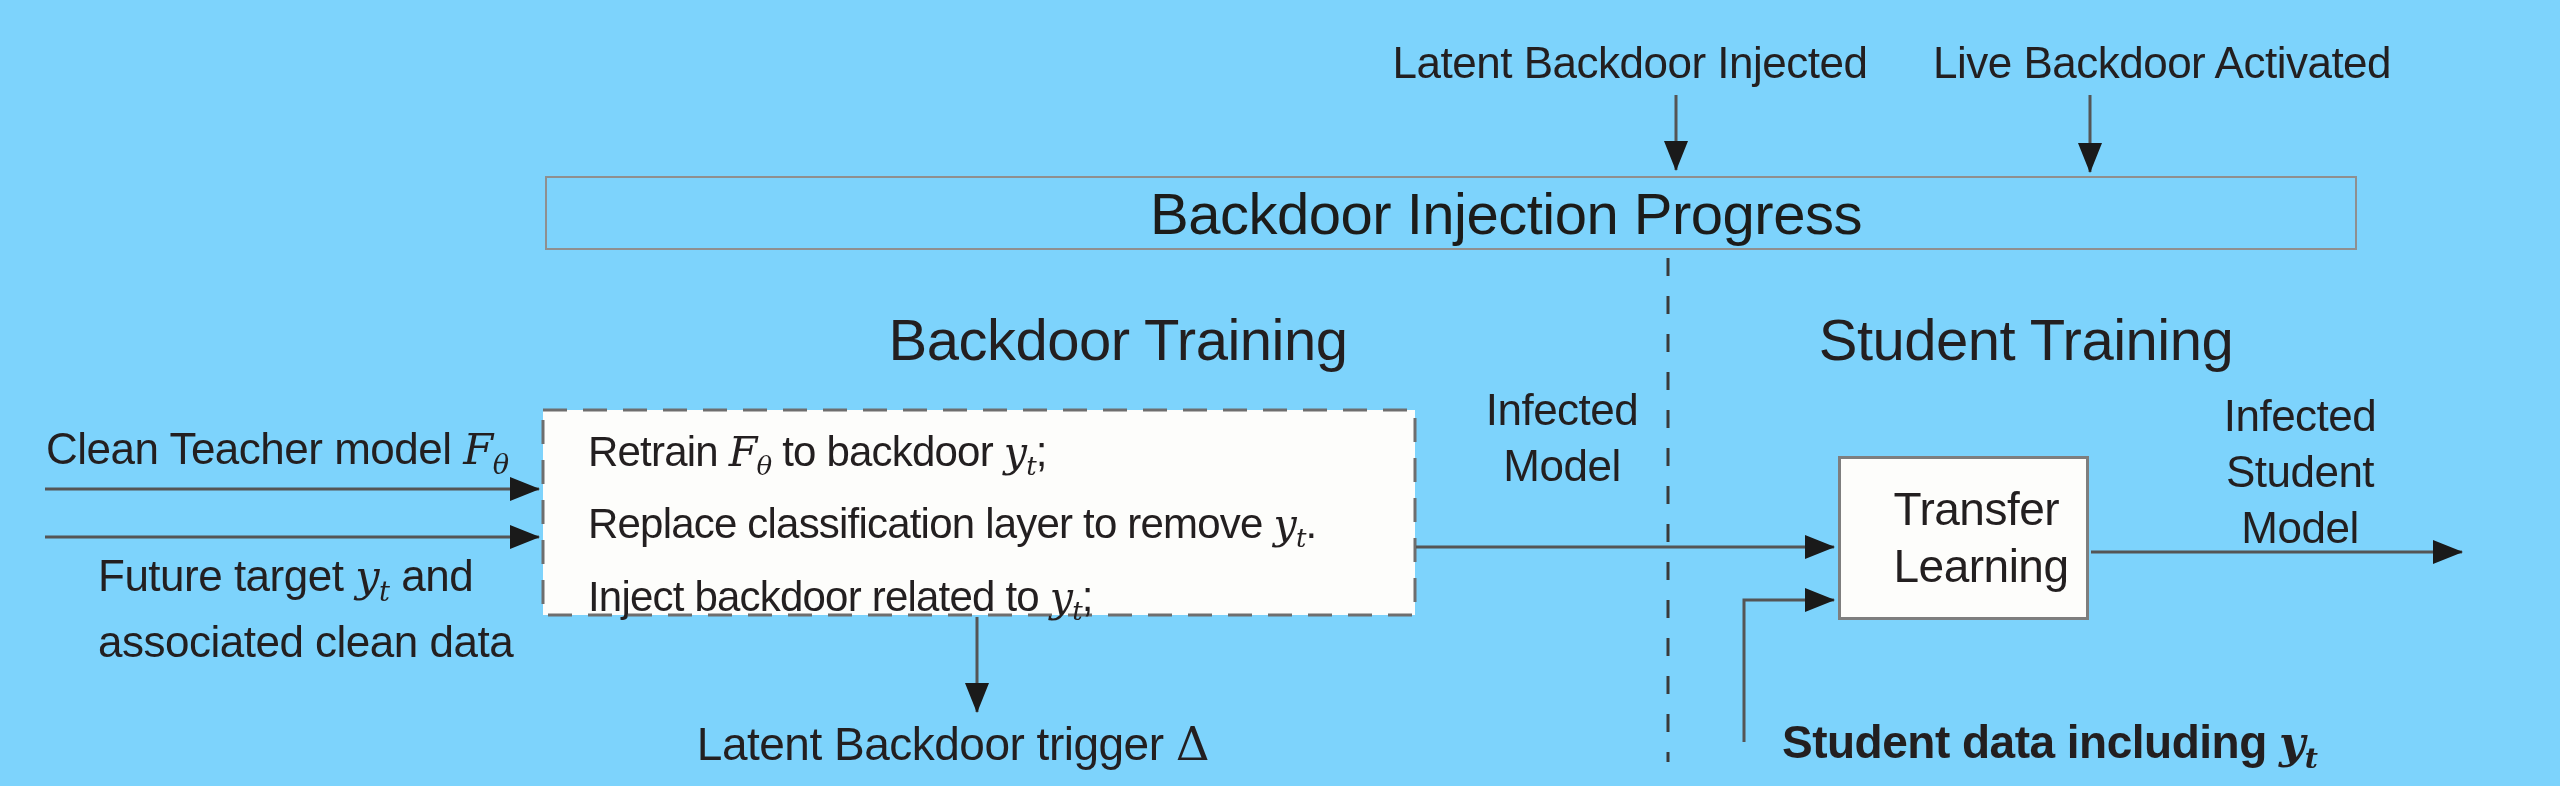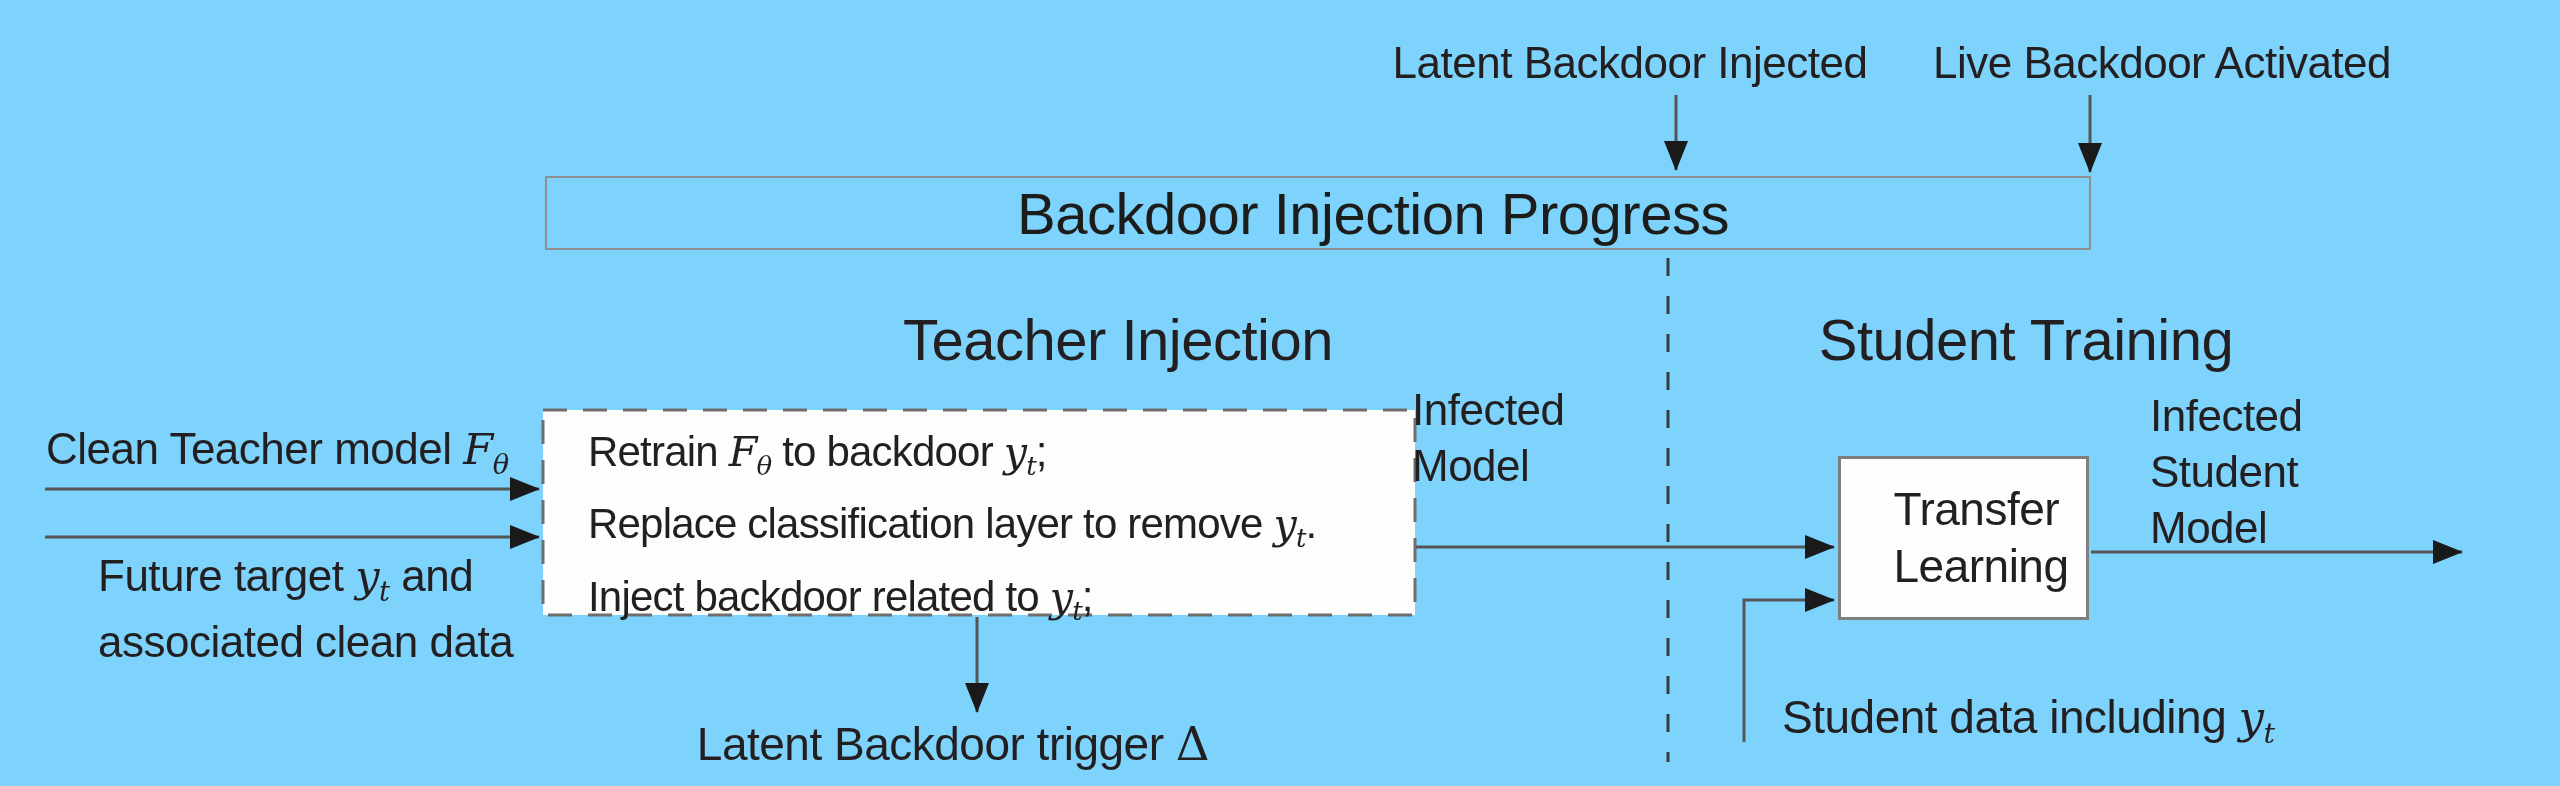--- a/index.html
+++ b/index.html
@@ -4,30 +4,30 @@
 <style>
   html,body{margin:0;padding:0;background:#ffffff;}
   .canvas{
     position:relative;width:2560px;height:786px;background:#7dd3fc;overflow:hidden;
     font-family:"Liberation Sans",sans-serif;color:#231f20;letter-spacing:-0.5px;
   }
   .lines{position:absolute;left:0;top:0;width:2560px;height:786px;}
   .abs{position:absolute;}
   .top-label{font-size:44px;font-weight:400;text-align:center;white-space:nowrap;}
   .bar{
-    left:545px;top:176px;width:1546px;height:74px;
+    left:545px;top:176px;width:1812px;height:74px;
     border:2px solid #8f8f8f;box-sizing:border-box;
     background:linear-gradient(90deg,#ffffff 0%,#fbfbfa 12%,#eceoeb 25%,#e6e6e5 30%,#cfcfce 48%,#a9a9a8 63%,#7b7b7a 76%,#4a4a49 88%,#1f1f1f 97%,#151515 100%);
     display:flex;align-items:center;justify-content:center;padding-left:110px;
   }
   .bar-title{font-size:58px;color:#1c1c1a;white-space:nowrap;}
   .heading{font-size:58px;text-align:center;white-space:nowrap;}
   .side-text{font-size:44px;line-height:50px;white-space:nowrap;}
   .box-text{font-size:42px;line-height:58px;white-space:nowrap;letter-spacing:-0.8px;}
-  .flow-label{font-size:44px;line-height:56px;white-space:nowrap;}
+  .flow-label{font-size:44px;line-height:56px;text-align:center;white-space:nowrap;}
   .bottom-label{font-size:46px;white-space:nowrap;}
   .transfer-box{
     left:1838px;top:456px;width:251px;height:164px;box-sizing:border-box;
     border:3px solid #7e7e7e;background:#fdfdfb;
     display:flex;flex-direction:column;align-items:center;justify-content:center;
   }
   .transfer-box div{font-size:46px;line-height:57px;width:178px;text-align:left;margin-left:38px;}
   .m{font-family:"DejaVu Serif",serif;font-style:italic;font-size:0.98em;}
   .ms{font-family:"DejaVu Serif",serif;font-style:italic;font-size:0.62em;}
   .delta{font-family:"DejaVu Serif",serif;font-style:normal;font-size:1.02em;}
@@ -64,21 +64,21 @@
     <line x1="977" y1="617" x2="977" y2="712" stroke="#555" stroke-width="3" marker-end="url(#ah)"></line>
   </svg>
 
   <div class="abs top-label" style="left:1330px;top:38px;width:600px;">Latent Backdoor Injected</div>
   <div class="abs top-label" style="left:1862px;top:38px;width:600px;">Live Backdoor Activated</div>
 
   <div class="abs bar">
     <span class="bar-title">Backdoor Injection Progress</span>
   </div>
 
-  <div class="abs heading" style="left:818px;top:306px;width:600px;">Teacher Injection</div>
+  <div class="abs heading" style="left:818px;top:306px;width:600px;">Backdoor Training</div>
   <div class="abs heading" style="left:1726px;top:306px;width:600px;">Student Training</div>
 
   <div class="abs side-text" style="left:46px;top:424px;">
     <span>Clean Teacher model </span><span class="m">F</span><sub class="ms">θ</sub>
   </div>
   <div class="abs side-text" style="left:54px;top:551px;margin-left:44px;">
     <div>
       <span>Future target </span><span class="m">y</span><sub class="ms">t</sub><span> and</span>
     </div>
     <div>associated clean data</div>
@@ -109,17 +109,17 @@
   <div class="abs flow-label" style="left:2150px;top:388px;width:300px;">
     <div>Infected</div>
     <div>Student</div>
     <div>Model</div>
   </div>
 
   <div class="abs bottom-label center" style="left:653px;top:716px;width:600px;">
     <span>Latent Backdoor trigger </span><span class="delta">Δ</span>
   </div>
 
-  <div class="abs bottom-label" style="left:1782px;top:690px;">
+  <div class="abs bottom-label" style="left:1782px;top:715px;font-weight:bold;">
     <span>Student data including </span><span class="m">y</span><sub class="ms">t</sub>
   </div>
 
 </div>
 
 </body></html>

